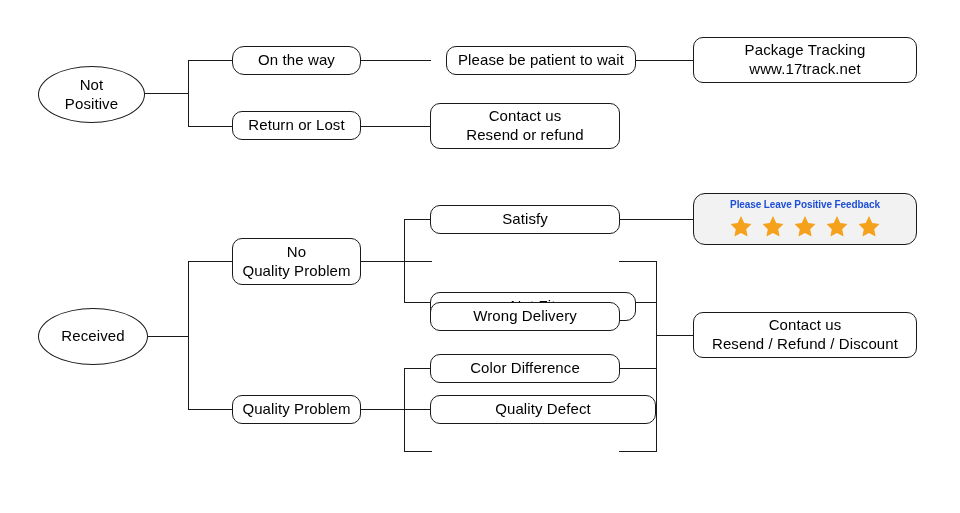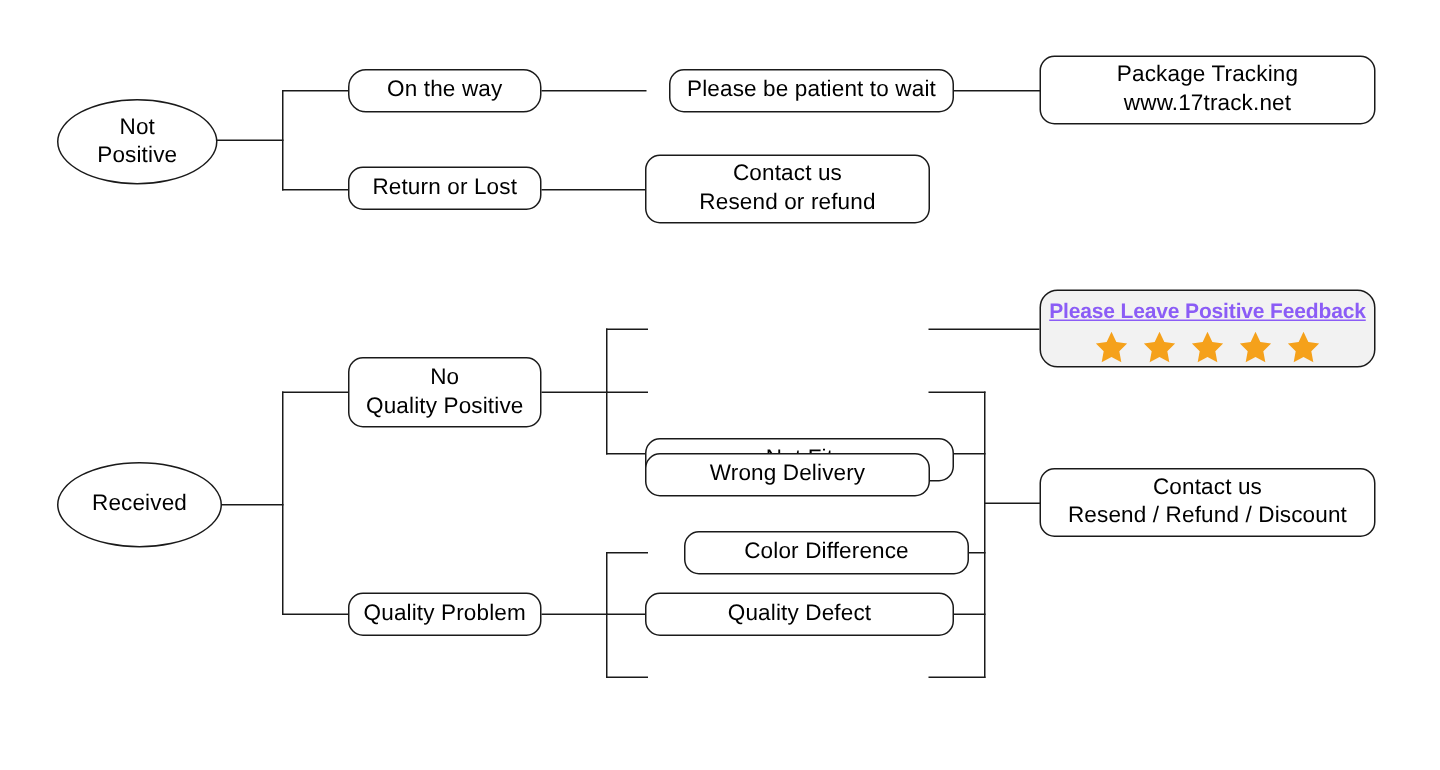--- a/index.html
+++ b/index.html
@@ -39,25 +39,24 @@
     font-size: 15px;
   }
   .node.feedback {
     background: #f2f2f2;
     border-radius: 12px;
     flex-direction: column;
     justify-content: flex-start;
     padding-top: 5px;
   }
   .fb-title {
-    font-size: 14px;
+    font-size: 10px;
     font-weight: 600;
-    color: #8b5cf6;
+    color: #1d4ed8;
     letter-spacing: -0.1px;
-    text-decoration: underline;
   }
   .fb-stars {
     display: flex;
     gap: 6px;
     margin-top: 2px;
   }
   .fb-stars svg { display: block; }
 
   
   .ln {
@@ -119,32 +118,33 @@
   <div class="ln h" style="left:619px; top:302px; width:38px;"></div>
   <div class="ln h" style="left:619px; top:368px; width:38px;"></div>
   <div class="ln h" style="left:619px; top:409px; width:38px;"></div>
   <div class="ln h" style="left:619px; top:451px; width:38px;"></div>
   <div class="ln v" style="left:656px; top:261px; height:191px;"></div>
   <div class="ln h" style="left:656px; top:335px; width:38px;"></div>
 
   <div class="node ellipse" style="left:38px; top:308px; width:110px; height:57px;">Received</div>
 
   <div class="node" style="left:232px; top:238px; width:129px; height:47px;">No
-Quality Positive</div>
+Quality Problem</div>
 
   <div class="node" style="left:232px; top:395px; width:129px; height:29px;">Quality Problem</div>
 
+  <div class="node" style="left:430px; top:205px; width:190px; height:29px;">Satisfy</div>
 
   <div class="node" style="left:430px; top:247px; width:206px; height:29px;margin-top:45px;">Not Fit</div>
 
   <div class="node" style="left:430px; top:288px; width:190px; height:29px;margin-top:14px;">Wrong Delivery</div>
 
-  <div class="node" style="left:456px; top:354px; width:190px; height:29px;">Color Difference</div>
+  <div class="node" style="left:430px; top:354px; width:190px; height:29px;">Color Difference</div>
 
-  <div class="node" style="left:430px; top:395px; width:206px; height:29px;">Quality Defect</div>
+  <div class="node" style="left:430px; top:395px; width:226px; height:29px;">Quality Defect</div>
 
 
   <div class="node feedback" style="left:693px; top:193px; width:224px; height:52px;">
     <div class="fb-title">Please Leave Positive Feedback</div>
     <div class="fb-stars"><svg width="26" height="25" viewBox="0 0 24 24">
           <polygon points="12,2 15.1,8.6 22,9.6 17,14.6 18.3,21.6 12,18.2 5.7,21.6 7,14.6 2,9.6 8.9,8.6" fill="#f5a11b"></polygon>
         </svg><svg width="26" height="25" viewBox="0 0 24 24">
           <polygon points="12,2 15.1,8.6 22,9.6 17,14.6 18.3,21.6 12,18.2 5.7,21.6 7,14.6 2,9.6 8.9,8.6" fill="#f5a11b"></polygon>
         </svg><svg width="26" height="25" viewBox="0 0 24 24">
           <polygon points="12,2 15.1,8.6 22,9.6 17,14.6 18.3,21.6 12,18.2 5.7,21.6 7,14.6 2,9.6 8.9,8.6" fill="#f5a11b"></polygon>

